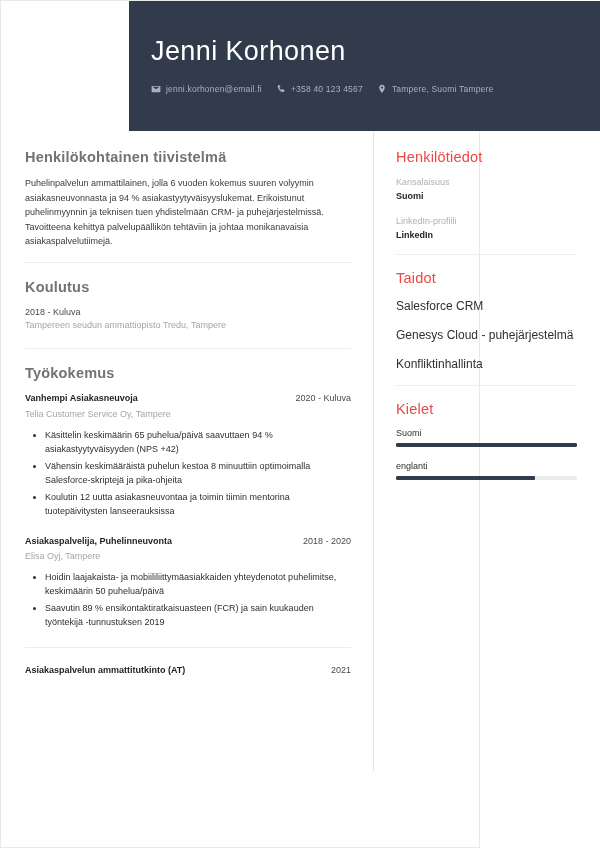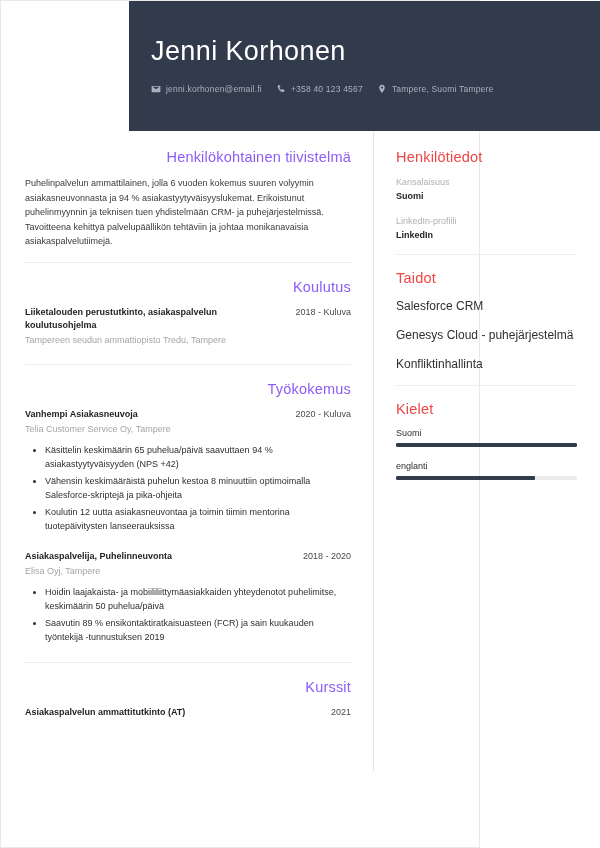--- a/index.html
+++ b/index.html
@@ -88,25 +88,24 @@
     width: 228px;
     padding: 18px 24px 0 22px;
     box-sizing: border-box;
     border-left: 1px solid #e6e6e6;
     min-height: 640px;
   }
 
   
   .sec-title {
     font-size: 14.5px;
-    font-weight: 400;
-    color: #8b5cf6;
+    font-weight: 700;
+    color: #737373;
     letter-spacing: 0.2px;
     margin: 0 0 11px 0;
-    text-align: right;
   }
   .sec {
     padding-bottom: 13px;
     border-bottom: 1px solid #ededed;
     margin-bottom: 16px;
   }
   .sec.last { border-bottom: none; }
 
   .summary-text {
     font-size: 9px;
@@ -256,21 +255,20 @@
 
       <div class="sec">
         <h2 class="sec-title">Henkilökohtainen tiivistelmä</h2>
         <p class="summary-text">Puhelinpalvelun ammattilainen, jolla 6 vuoden kokemus suuren volyymin asiakasneuvonnasta ja 94 % asiakastyytyväisyyslukemat. Erikoistunut puhelinmyynnin ja teknisen tuen yhdistelmään CRM- ja puhejärjestelmissä. Tavoitteena kehittyä palvelupäällikön tehtäviin ja johtaa monikanavaisia asiakaspalvelutiimejä.</p>
       </div>
 
       <div class="sec">
         <h2 class="sec-title">Koulutus</h2>
         <div class="entry">
           <div class="entry-head">
-            <div class="entry-title">Liiketalouden perustutkinto, asiakaspalvelun koulutusohjelma</div>
             <div class="entry-date">2018 - Kuluva</div>
           </div>
           <div class="entry-sub">Tampereen seudun ammattiopisto Tredu, Tampere</div>
         </div>
       </div>
 
       <div class="sec">
         <h2 class="sec-title">Työkokemus</h2>
 
         <div class="entry">
@@ -293,21 +291,20 @@
           </div>
           <div class="entry-sub">Elisa Oyj, Tampere</div>
           <ul class="bullets">
             <li>Hoidin laajakaista- ja mobiililiittymäasiakkaiden yhteydenotot puhelimitse, keskimäärin 50 puhelua/päivä</li>
             <li>Saavutin 89 % ensikontaktiratkaisuasteen (FCR) ja sain kuukauden työntekijä -tunnustuksen 2019</li>
           </ul>
         </div>
       </div>
 
       <div class="sec last">
-        <h2 class="sec-title">Kurssit</h2>
         <div class="entry">
           <div class="entry-head">
             <div class="entry-title">Asiakaspalvelun ammattitutkinto (AT)</div>
             <div class="entry-date">2021</div>
           </div>
         </div>
       </div>
 
     </div>
 

